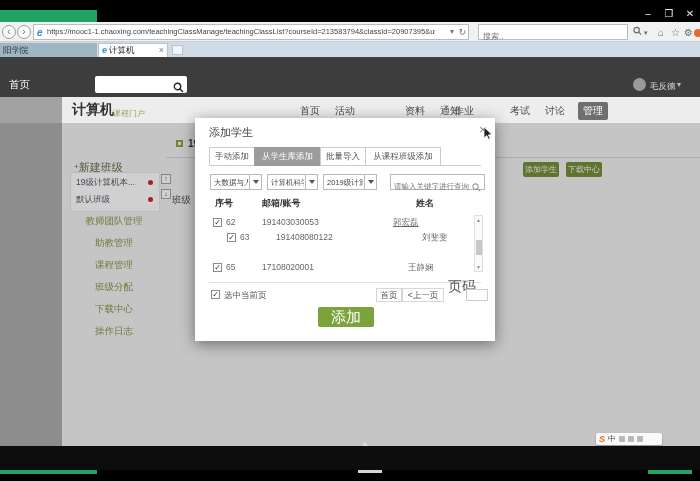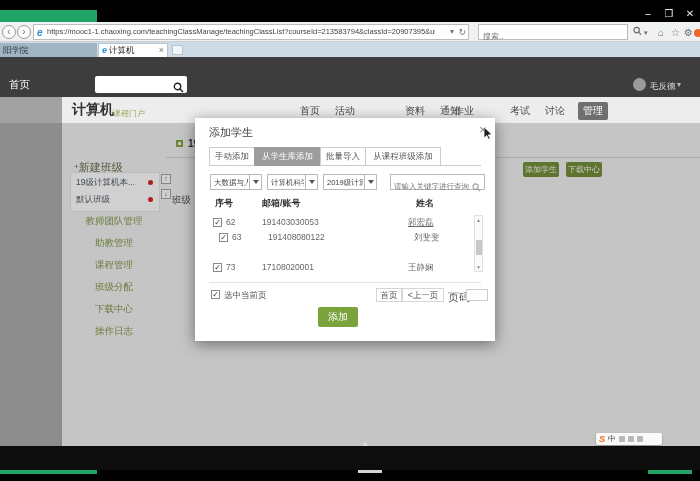--- a/index.html
+++ b/index.html
@@ -66,21 +66,21 @@
   .tri{position:absolute;left:3px;top:5px;width:0;height:0;border-left:3px solid transparent;border-right:3px solid transparent;border-top:4px solid #555;}
   .msearch{left:195px;top:56px;width:95px;height:16px;border:1px solid #b9b9b9;}
   .msearch input{width:82px;height:100%;border:0;outline:none;font-size:7.5px;padding:0 3px;background:transparent;}
   .th{top:79px;font-size:9px;font-weight:bold;color:#333;}
   .cb{width:9px;height:9px;border:1px solid #8a8a8a;background:#fff;font-size:8px;line-height:8px;text-align:center;color:#333;}
   .cb.checked::after{content:"✓";}
   .cell{font-size:8.5px;color:#666;white-space:nowrap;}
   .scrolltrack{left:279px;top:97px;width:9px;height:57px;background:#fafafa;border:1px solid #e0e0e0;}
   .scrollarrow{left:0;width:7px;text-align:center;font-size:5px;color:#888;}
   .pagecell{top:170px;height:14px;border:1px solid #d6d6d6;font-size:8.5px;color:#555;line-height:12px;text-align:center;background:#fff;}
-  .submit{left:123px;top:189px;width:40px;height:20px;background:#7ba33c;color:#fff;font-size:10px;
+  .submit{left:123px;top:189px;width:56px;height:20px;background:#7ba33c;color:#fff;font-size:15px;
     line-height:20px;text-align:center;border-radius:2px;}
   
   .taskbar{left:0;top:446px;width:700px;height:24px;background:#0d0d0d;z-index:15;}
   .tbi{top:450px;height:16px;}
   .winlogo{display:grid;grid-template-columns:5px 5px;grid-template-rows:5px 5px;gap:1px;}
   .winlogo div{background:#dfdfdf;}
   .ring{width:11px;height:11px;border:1.5px solid #ddd;border-radius:50%;}
   .folder{width:14px;height:10px;background:#dca83e;border-radius:1px;position:relative;}
   .folder::before{content:"";position:absolute;left:0;top:-2px;width:6px;height:2px;background:#dca83e;border-radius:1px 1px 0 0;}
   .playtri{width:0;height:0;border-top:6px solid transparent;border-bottom:6px solid transparent;border-left:10px solid #3fae49;}
@@ -252,48 +252,48 @@
     </div>
 
     <span class="m th" style="left:20px;">序号</span>
     <span class="m th" style="left:67px;">邮箱/账号</span>
     <span class="m th" style="left:221px;">姓名</span>
 
     <div class="m" style="left:14px;top:99px;width:258px;height:13px;">
       <span class="cb checked m" style="left:4px;top:1px;"></span>
       <span class="cell m" style="left:17px;">62</span>
       <span class="cell m" style="left:53px;">191403030053</span>
-      <span class="cell m" style="left:199px;text-decoration:underline;">郭宏磊</span>
-    </div>
-    <div class="m" style="left:20px;top:114px;width:258px;height:13px;">
+      <span class="cell m" style="left:184px;text-decoration:underline;">郭宏磊</span>
+    </div>
+    <div class="m" style="left:28px;top:114px;width:258px;height:13px;">
       <span class="cb checked m" style="left:4px;top:1px;"></span>
       <span class="cell m" style="left:17px;">63</span>
       <span class="cell m" style="left:53px;">191408080122</span>
       <span class="cell m" style="left:199px;">刘斐斐</span>
     </div>
     <div class="m" style="left:14px;top:144px;width:258px;height:13px;">
       <span class="cb checked m" style="left:4px;top:1px;"></span>
-      <span class="cell m" style="left:17px;">73</span>
+      <span class="cell m" style="left:17px;">65</span>
       <span class="cell m" style="left:53px;">17108020001</span>
       <span class="cell m" style="left:199px;">王静娴</span>
     </div>
 
     <div class="m scrolltrack">
       <span class="scrollarrow g-triup m" style="top:1px;"></span>
       <div class="m" style="left:1px;top:24px;width:6px;height:15px;background:#c8c8c8;"></div>
       <span class="scrollarrow g-tridown m" style="top:48px;"></span>
     </div>
 
     <div class="m" style="left:14px;top:164px;width:272px;height:1px;background:#e2e2e2;"></div>
     <span class="cb checked m" style="left:16px;top:172px;"></span>
     <span class="m" style="left:29px;top:172px;font-size:8.5px;color:#555;">选中当前页</span>
 
     <div class="m pagecell" style="left:181px;width:26px;">首页</div>
     <div class="m pagecell" style="left:207px;width:42px;">&lt;上一页</div>
-    <span class="m" style="left:253px;top:172px;font-size:11px;color:#555;">页码</span>
+    <span class="m" style="left:253px;top:160px;font-size:14px;color:#555;">页码</span>
     <input class="m" style="left: 271px; top: 171px; width: 22px; height: 12px; border: 1px solid rgb(204, 204, 204); font-size: 8px;">
 
     <div class="m submit">添加</div>
   </div>
 
   
   <div class="a sogou">
     <span class="s">S</span>
     <span class="zh">中</span>
     <span class="sq"></span>

